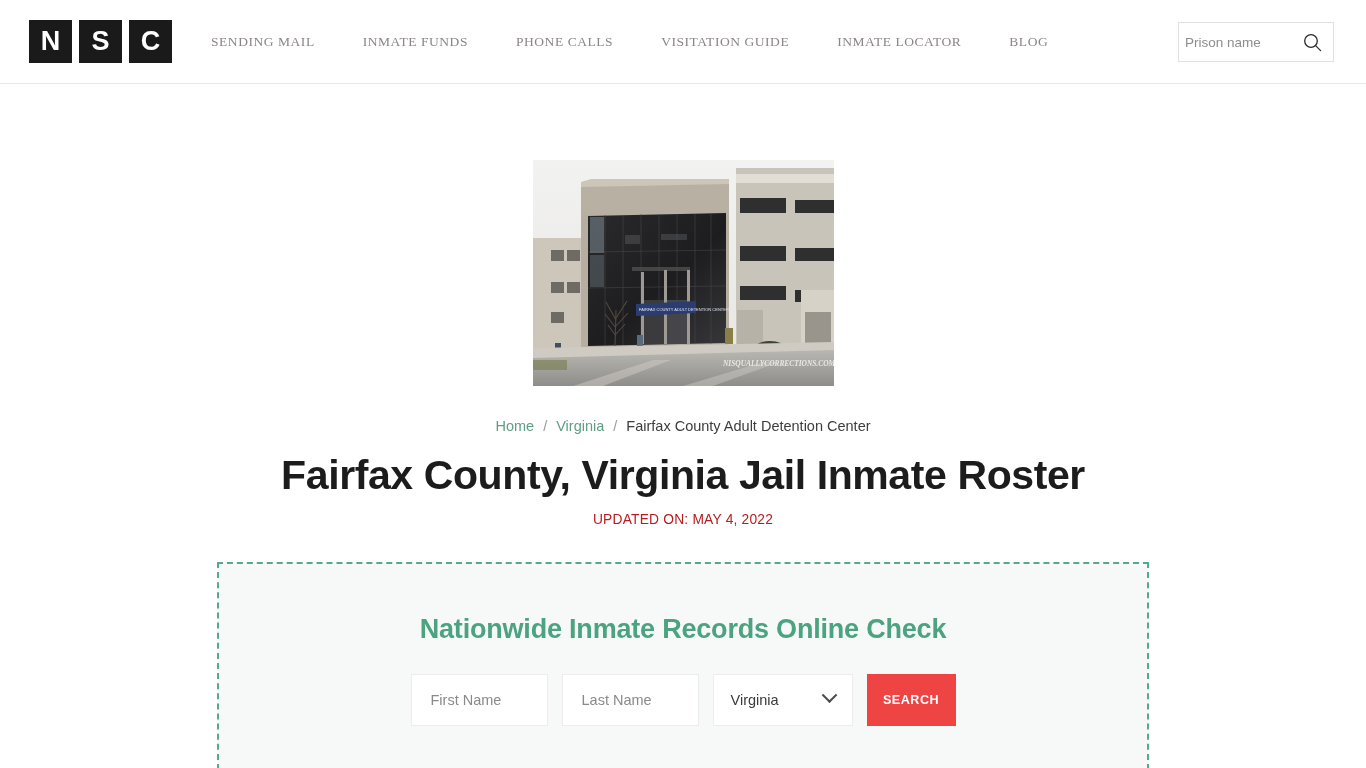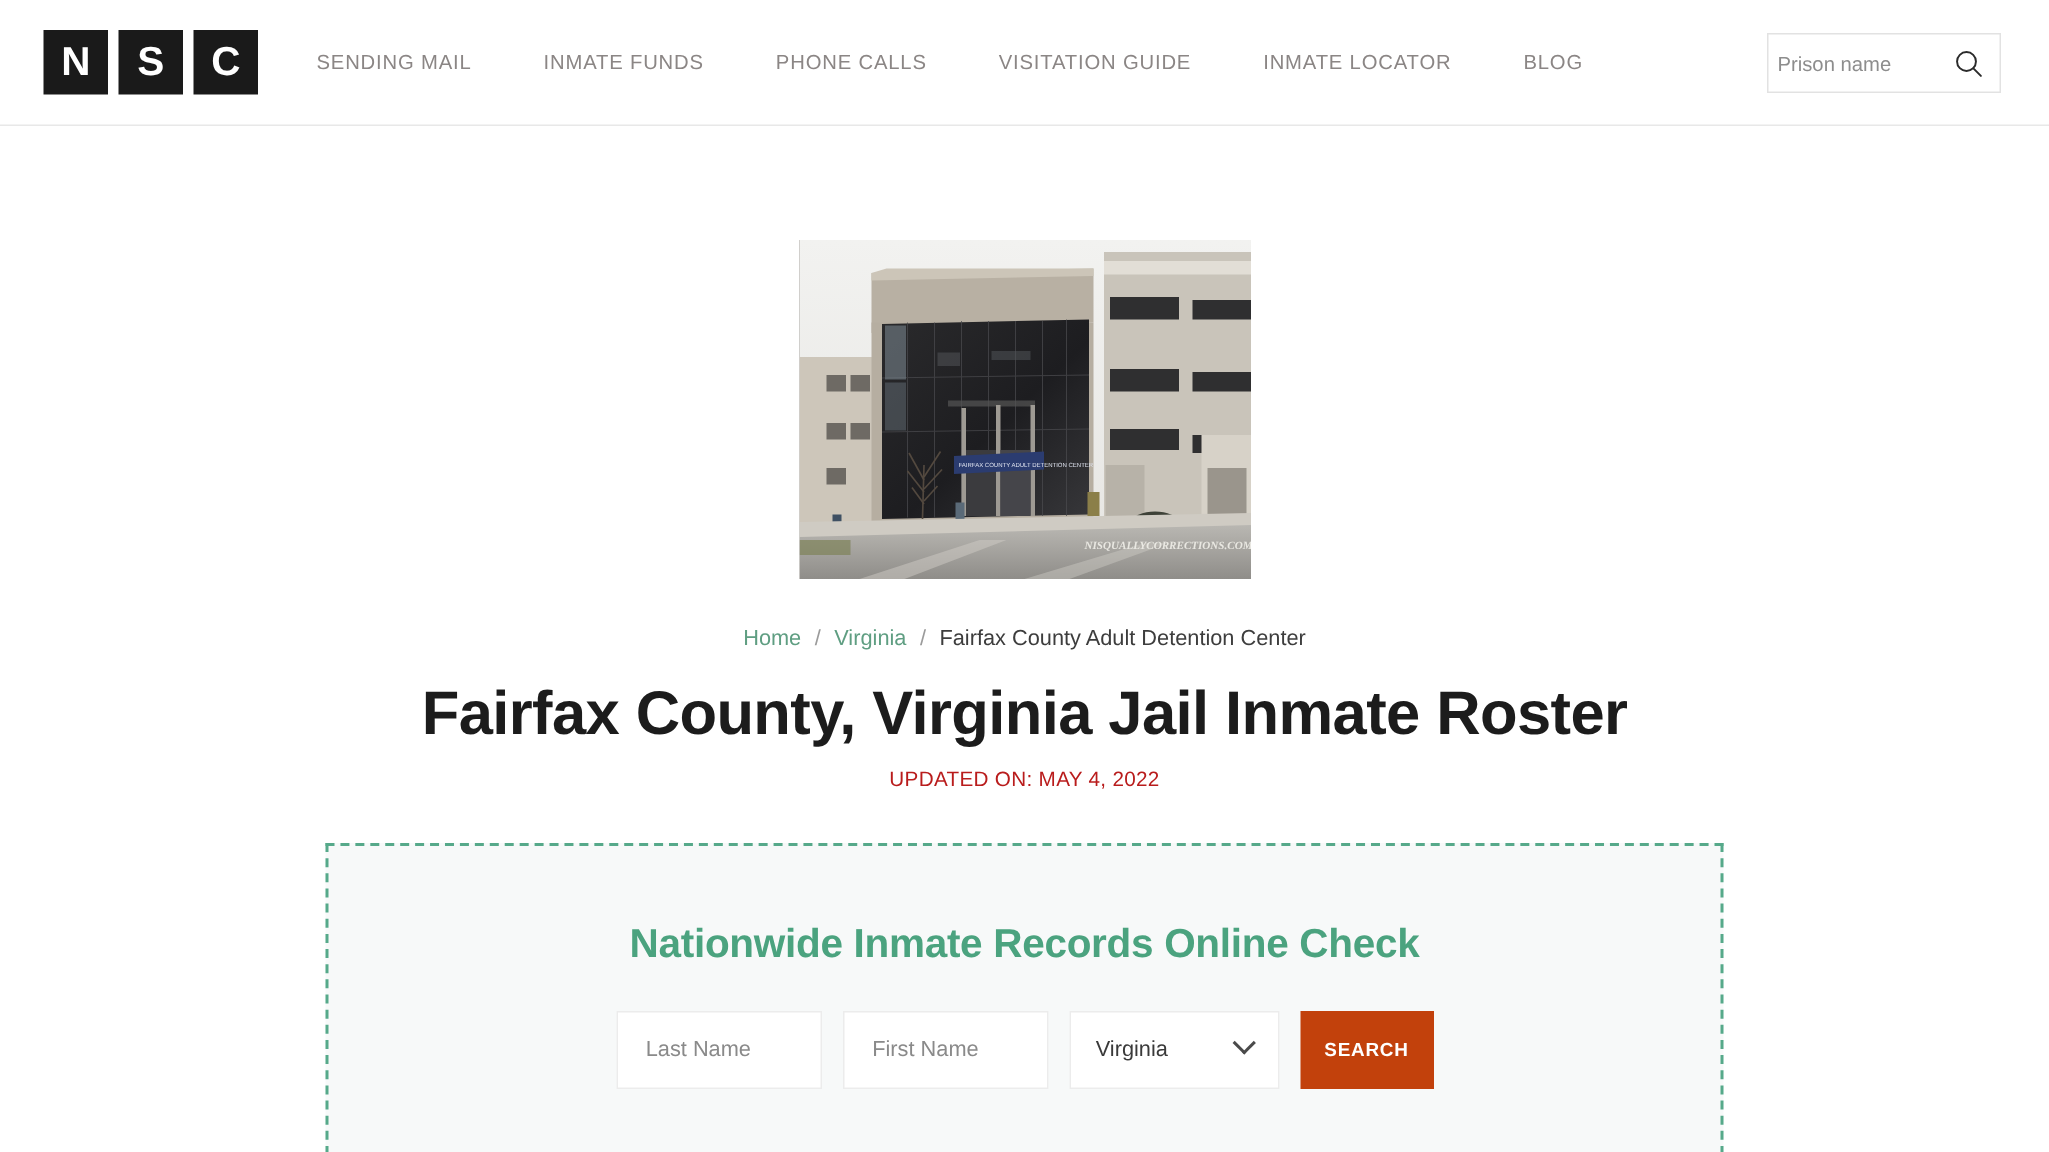--- a/index.html
+++ b/index.html
@@ -41,20 +41,21 @@
     align-items: center;
     justify-content: center;
     line-height: 1;
     letter-spacing: 0;
   }
   .main-nav {
     display: flex;
     align-items: center;
     margin-left: 39px;
     gap: 0;
+    font-family: Liberation Serif, serif;
   }
   .nav-item {
     color: #8b8685;
     font-size: 13.5px;
     letter-spacing: 0.55px;
     text-transform: uppercase;
     padding: 0 24px;
     cursor: pointer;
     white-space: nowrap;
     font-weight: 400;
@@ -205,21 +206,21 @@
     width: 11px;
     height: 11px;
     border-right: 2px solid #4a4a4a;
     border-bottom: 2px solid #4a4a4a;
     transform: rotate(45deg) translate(-3px,-3px);
     flex: 0 0 auto;
   }
   .search-submit {
     width: 89px;
     height: 52px;
-    background: #c2410c;
+    background: #ef4444;
     color: #ffffff;
     border: 0;
     font-size: 12.6px;
     font-weight: bold;
     letter-spacing: 0.5px;
     text-transform: uppercase;
     cursor: pointer;
     font-family: "Liberation Sans", sans-serif;
   }
 </style>
@@ -367,24 +368,24 @@
   </div>
 
   <h1 class="page-title">Fairfax County, Virginia Jail Inmate Roster</h1>
   <div class="updated-on">UPDATED ON: MAY 4, 2022</div>
 
   <section class="records-widget">
     <h2 class="widget-title">Nationwide Inmate Records Online Check</h2>
 
     <form class="widget-form">
       <div class="field">
-        <input type="text" placeholder="Last Name" style="">
+        <input type="text" placeholder="First Name" style="">
       </div>
       <div class="field">
-        <input type="text" placeholder="First Name" style="">
+        <input type="text" placeholder="Last Name" style="">
       </div>
       <div class="field select-field">
         <span class="select-value">Virginia</span>
         <span class="chev"></span>
       </div>
       <button type="submit" class="search-submit">SEARCH</button>
     </form>
   </section>
 
 </main>

